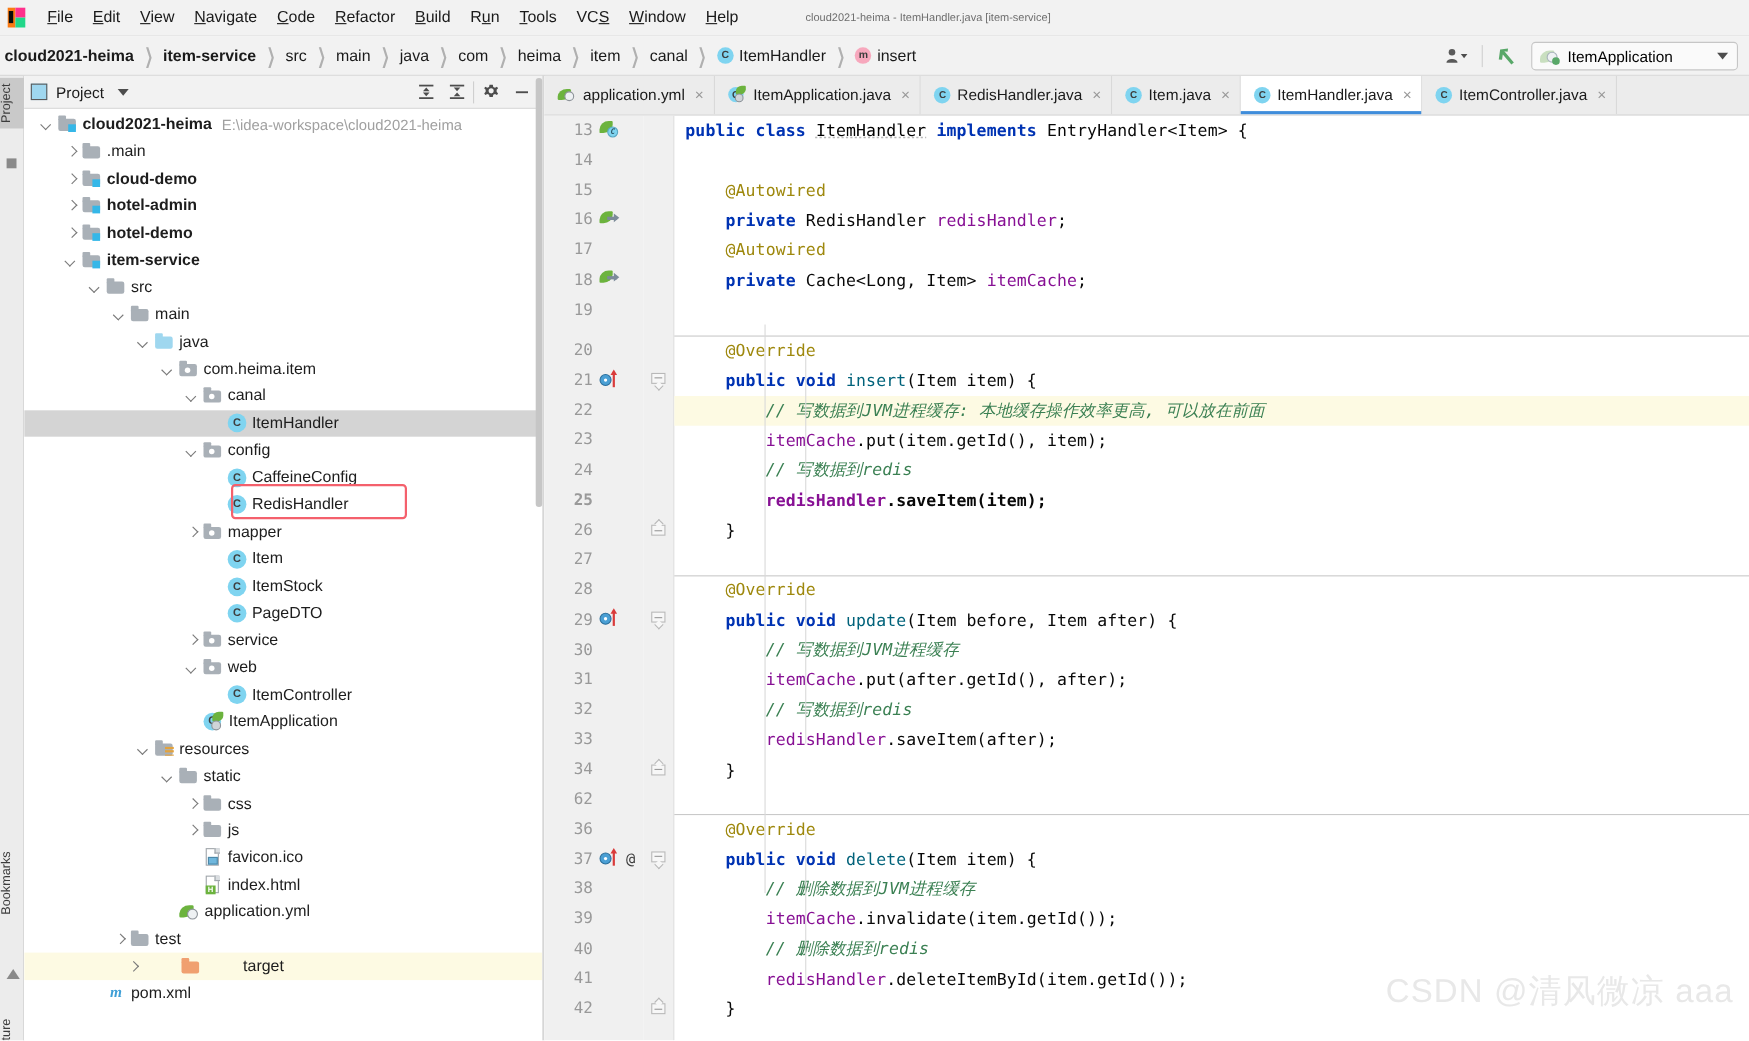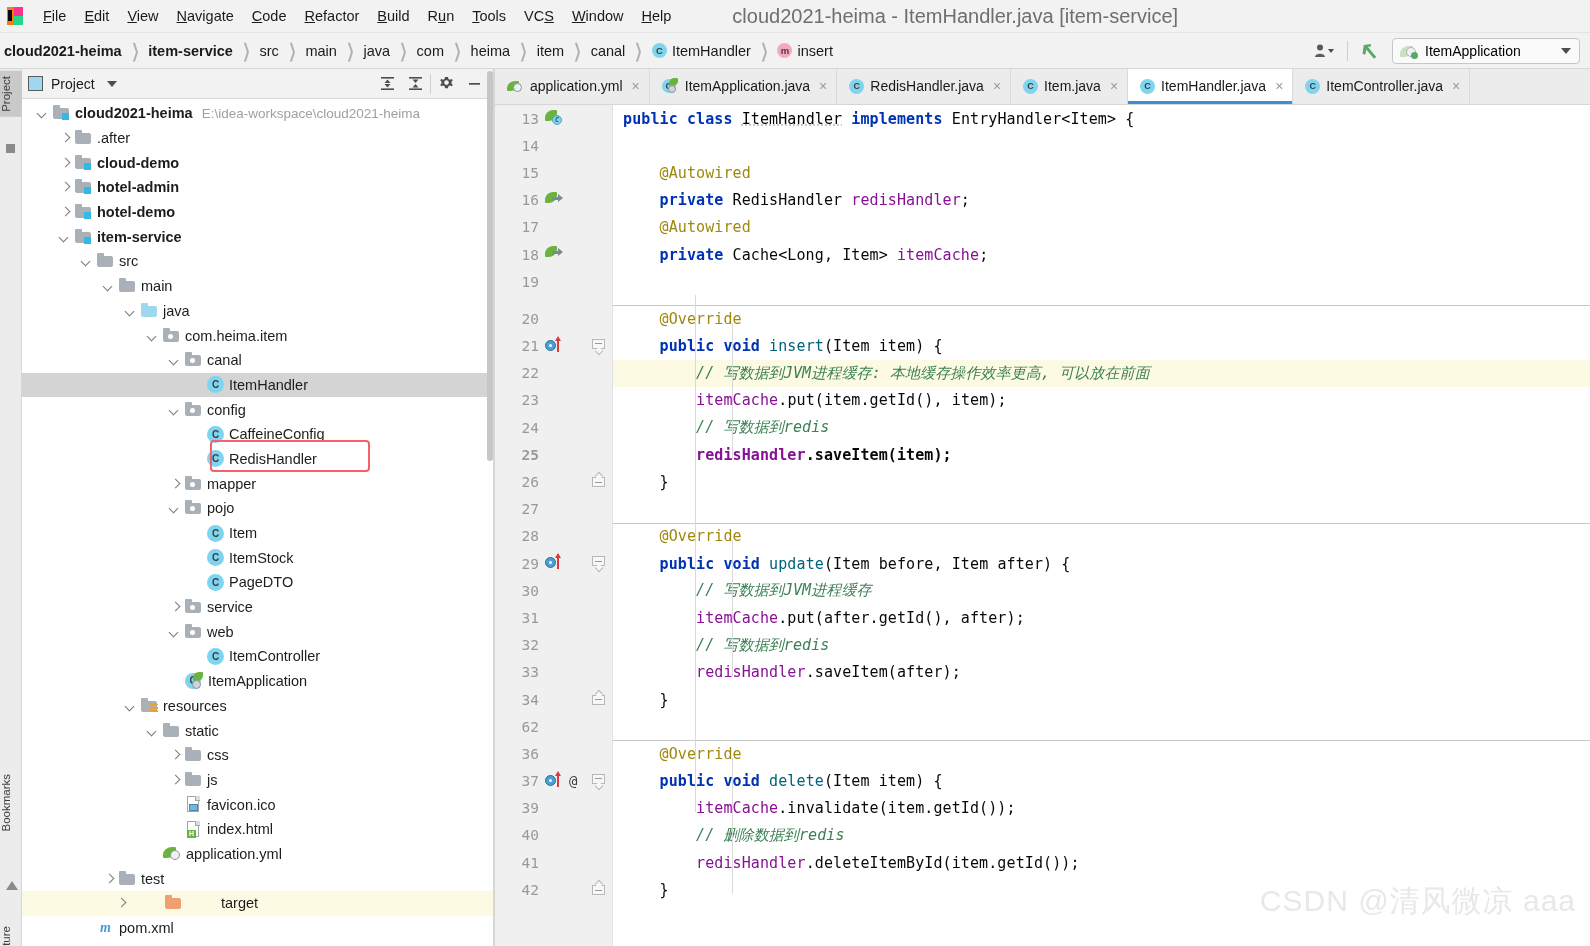--- a/index.html
+++ b/index.html
@@ -27,21 +27,21 @@
   .app-logo .l1 { position:absolute; left:1px; top:0; width:7px; height:18px; background:#f97a12; }
   .app-logo .l2 { position:absolute; left:8px; top:0; width:9px; height:9px; background:#ff318c; }
   .app-logo .l3 { position:absolute; left:8px; top:9px; width:9px; height:9px; background:#21d789; }
   .app-logo .l4 { position:absolute; left:2px; top:3px; width:4px; height:11px; background:#0b0b0b; }
   .menu-item {
     padding: 4px 9px; font-size: 14.5px; color: #1a1a1a; cursor: default;
     white-space: nowrap;
   }
   .menu-item u { text-decoration: underline; }
   .win-title {
-    margin-left: 52px; font-size: 20px; color: #6e6e6e; white-space: nowrap;
+    margin-left: 52px; font-size: 10px; color: #6e6e6e; white-space: nowrap;
   }
 
   
   .navbar {
     position: absolute; left: 0; top: 33px; width: 1590px; height: 36px;
     background: #f2f2f2;
     display: flex; align-items: center;
     border-bottom: 1px solid #d6d6d6;
   }
   .crumbs { display: flex; align-items: center; padding-left: 4px; }
@@ -535,21 +535,21 @@
           </span>
           <span class="tlabel b">cloud2021-heima</span>
           <span class="tpath">E:\idea-workspace\cloud2021-heima</span>
         </div>
         <div class="trow">
           <span style="display: inline-block; flex: 0 0 auto; width: 36px;"></span>
           <span class="arrow r"></span>
           <span style="display: inline-flex; align-items: center; flex: 0 0 auto;">
             <span class="ic ic-folder"></span>
           </span>
-          <span class="tlabel">.after</span>
+          <span class="tlabel">.main</span>
         </div>
         <div class="trow">
           <span style="display: inline-block; flex: 0 0 auto; width: 36px;"></span>
           <span class="arrow r"></span>
           <span style="display: inline-flex; align-items: center; flex: 0 0 auto;">
             <span class="ic ic-folder ic-mod">
               <i class="badge"></i>
             </span>
           </span>
           <span class="tlabel b">cloud-demo</span>
@@ -664,30 +664,20 @@
         </div>
         <div class="trow">
           <span style="display: inline-block; flex: 0 0 auto; width: 146px;"></span>
           <span class="arrow r"></span>
           <span style="display: inline-flex; align-items: center; flex: 0 0 auto;">
             <span class="ic ic-folder ic-pkg">
               <i class="dot"></i>
             </span>
           </span>
           <span class="tlabel">mapper</span>
-        </div>
-        <div class="trow">
-          <span style="display: inline-block; flex: 0 0 auto; width: 146px;"></span>
-          <span class="arrow d"></span>
-          <span style="display: inline-flex; align-items: center; flex: 0 0 auto;">
-            <span class="ic ic-folder ic-pkg">
-              <i class="dot"></i>
-            </span>
-          </span>
-          <span class="tlabel">pojo</span>
         </div>
         <div class="trow">
           <span style="display: inline-block; flex: 0 0 auto; width: 168px;"></span>
           <span class="arrow"></span>
           <span style="display: inline-flex; align-items: center; flex: 0 0 auto;">
             <span class="ic-class">C</span>
           </span>
           <span class="tlabel">Item</span>
         </div>
         <div class="trow">
@@ -1054,20 +1044,25 @@
             <span class="at-sym" style="left: 74px;">@</span>
             <div class="fold-marker" style="top: 6px;">
               <span class="box"></span>
               <span class="tip"></span>
               <span class="dash"></span>
             </div>
             <div class="code-txt"><span class="pln">    </span><span class="kw">public </span><span class="kw">void </span><span class="mth">delete</span><span class="pln">(Item item) {</span></div>
           </div>
           <div class="cl" style="height: 27.2px;">
             <div class="lnbg"></div>
+            <div class="ln">38</div>
+            <div class="code-txt"><span class="pln">        </span><span class="cmt">// 删除数据到JVM进程缓存</span></div>
+          </div>
+          <div class="cl" style="height: 27.2px;">
+            <div class="lnbg"></div>
             <div class="ln">39</div>
             <div class="code-txt"><span class="pln">        </span><span class="fld">itemCache</span><span class="pln">.invalidate(item.getId());</span></div>
           </div>
           <div class="cl" style="height: 27.2px;">
             <div class="lnbg"></div>
             <div class="ln">40</div>
             <div class="code-txt"><span class="pln">        </span><span class="cmt">// 删除数据到redis</span></div>
           </div>
           <div class="cl" style="height: 27.2px;">
             <div class="lnbg"></div>

